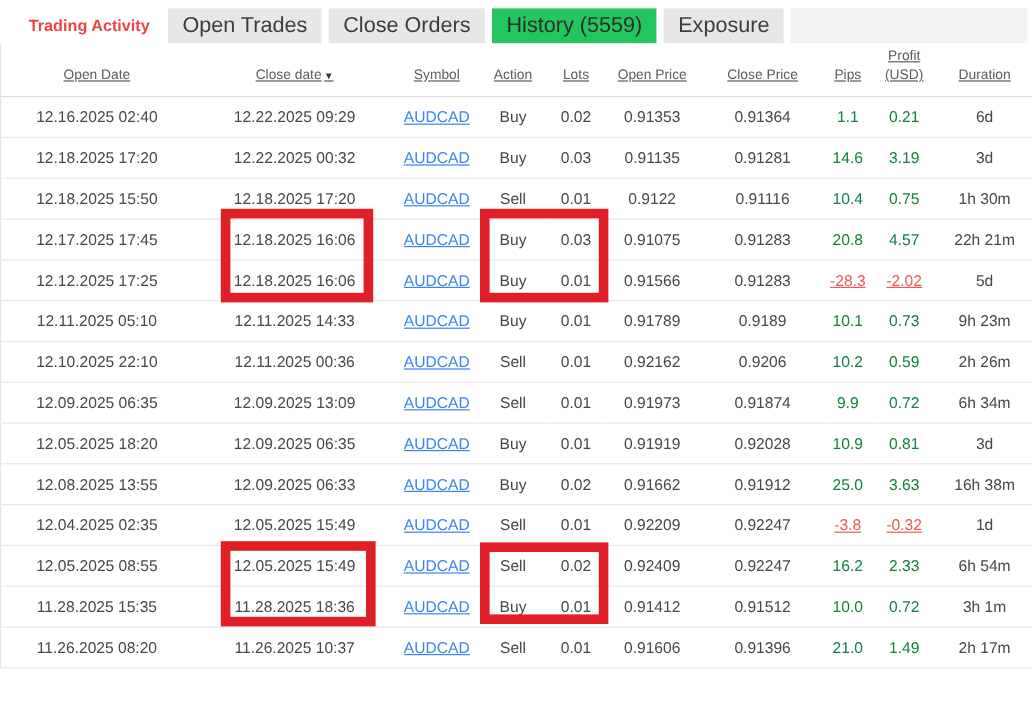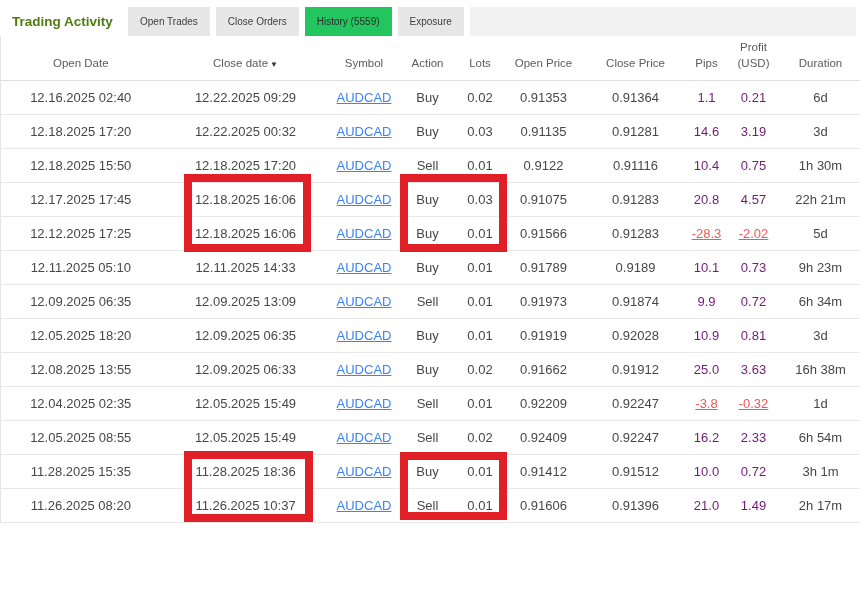--- a/index.html
+++ b/index.html
@@ -7,44 +7,44 @@
   body { font-family:"Liberation Sans", sans-serif; }
   .app {
     position:relative; width:860px; height:593px; background:#fff; overflow:hidden;
   }
   
   .tabbar {
     display:flex; align-items:stretch; height:36px; padding-top:7px; background:#fff;
   }
   .panel-title {
     display:flex; align-items:center; padding:0 12px; font-size:13.5px;
-    font-weight:bold; color:#4d7c0f; white-space:nowrap; width:128px;
+    font-weight:bold; color:#ef4444; white-space:nowrap; width:128px;margin-left:12px;
   }
   .tab {
     display:flex; align-items:center; padding:0 12px; margin-right:6px;
-    font-size:10px; color:#3d3d3d; background:#e7e7e7; cursor:pointer; white-space:nowrap;
+    font-size:18px; color:#3d3d3d; background:#e7e7e7; cursor:pointer; white-space:nowrap;
   }
   .tab.active { background:#22c55e; color:#2d2d2d; margin-right:6px; }
   .tab-filler { flex:1; background:#f1f1f1; margin-right:4px; }
   
   table { border-collapse:collapse; table-layout:fixed; width:860px; border-left:1px solid #e4e4e4; }
   thead th {
     height:44px; vertical-align:bottom; padding-bottom:8px;
     font-size:11.5px; font-weight:normal; color:#5c5c5c; text-align:center;
-    border-bottom:1px solid #dedede; cursor:pointer; line-height:1.35;
+    border-bottom:1px solid #dedede; cursor:pointer; line-height:1.35;text-decoration:underline;
   }
   thead th .sort { font-size:8px; color:#333; margin-left:2px; }
   tbody td {
     height:34px; text-align:center; vertical-align:middle;
     font-size:13px; color:#474747; border-bottom:1px solid #e8e8e8; white-space:nowrap;
   }
   tbody a.symbol {
     color:#3b82f6; text-decoration:underline; cursor:pointer;
   }
-  .pos { color:#701a75;text-align:center; }
+  .pos { color:#15803d;text-align:center; }
   .neg { color:#f25757;text-decoration:underline; }
   
   .hl {
     position:absolute; border:8px solid #e01f26; background:transparent; pointer-events:none;
   }
 </style>
 </head>
 <body>
 
 <div class="app">
@@ -157,20 +157,32 @@
       <td><a class="symbol">AUDCAD</a></td>
       <td>Buy</td>
       <td>0.01</td>
       <td>0.91789</td>
       <td>0.9189</td>
       <td class="pos">10.1</td>
       <td class="pos">0.73</td>
       <td>9h 23m</td>
     </tr>
 
+    <tr>
+      <td>12.10.2025 22:10</td>
+      <td>12.11.2025 00:36</td>
+      <td><a class="symbol">AUDCAD</a></td>
+      <td>Sell</td>
+      <td>0.01</td>
+      <td>0.92162</td>
+      <td>0.9206</td>
+      <td class="pos">10.2</td>
+      <td class="pos">0.59</td>
+      <td>2h 26m</td>
+    </tr>
 
     <tr>
       <td>12.09.2025 06:35</td>
       <td>12.09.2025 13:09</td>
       <td><a class="symbol">AUDCAD</a></td>
       <td>Sell</td>
       <td>0.01</td>
       <td>0.91973</td>
       <td>0.91874</td>
       <td class="pos">9.9</td>

